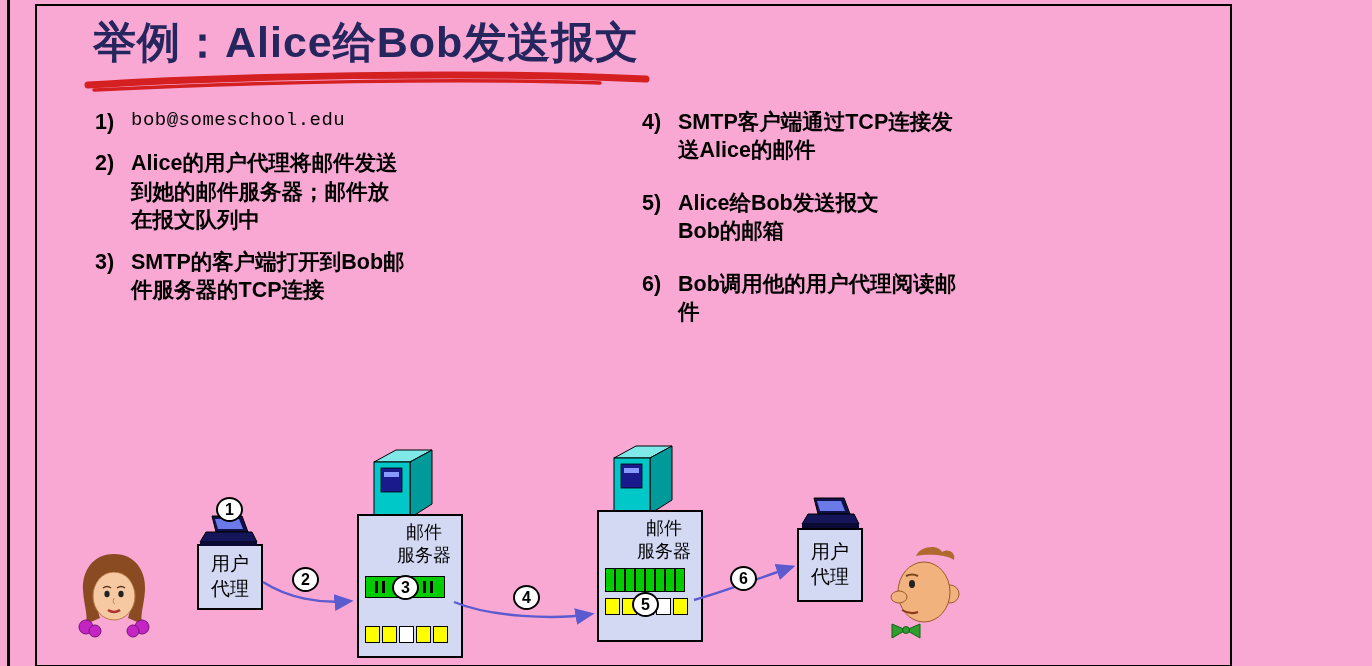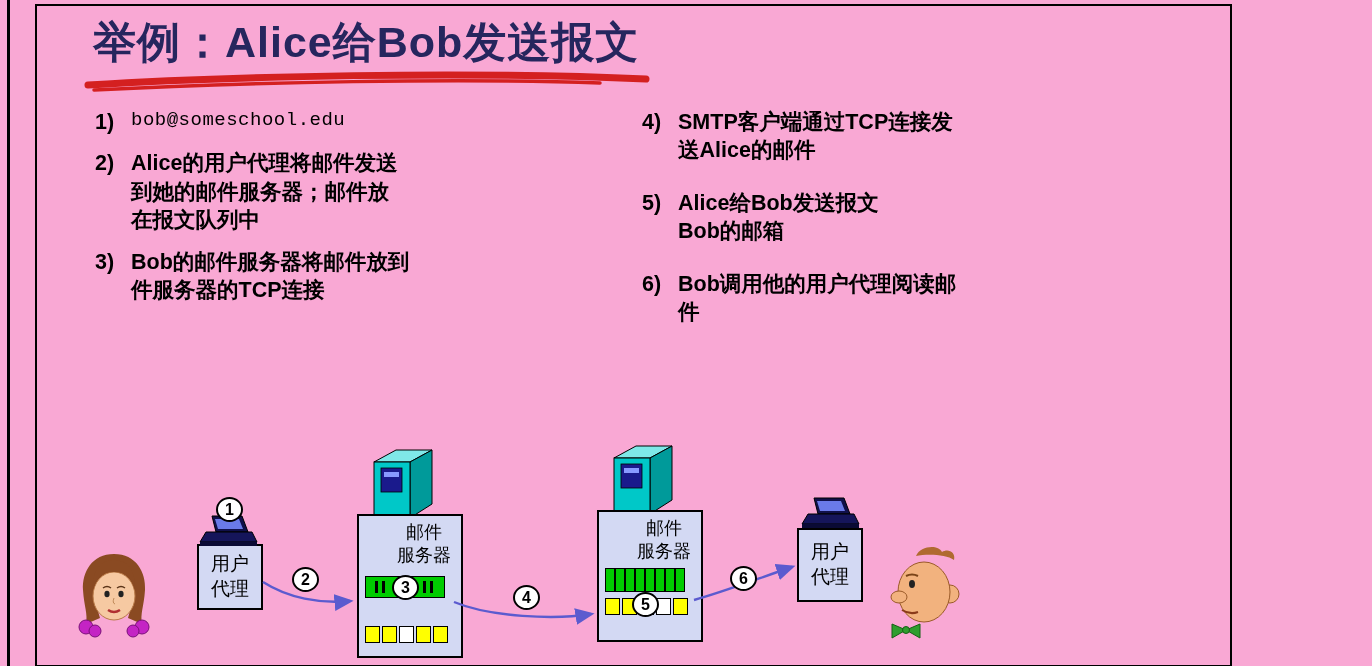--- a/index.html
+++ b/index.html
@@ -97,21 +97,21 @@
       <span class="num">2)</span>
       <div class="body">
         <span class="txt">Alice的用户代理将邮件发送
 到她的邮件服务器；邮件放
 在报文队列中</span>
       </div>
     </div>
     <div class="step">
       <span class="num">3)</span>
       <div class="body">
-        <span class="txt">Bob的邮件服务器将邮件放到
+        <span class="txt">SMTP的客户端打开到Bob邮
 件服务器的TCP连接</span>
       </div>
     </div>
   </div>
 
   <div class="steps-col col-right">
     <div class="step">
       <span class="num">4)</span>
       <div class="body">
         <span class="txt">SMTP客户端通过TCP连接发

